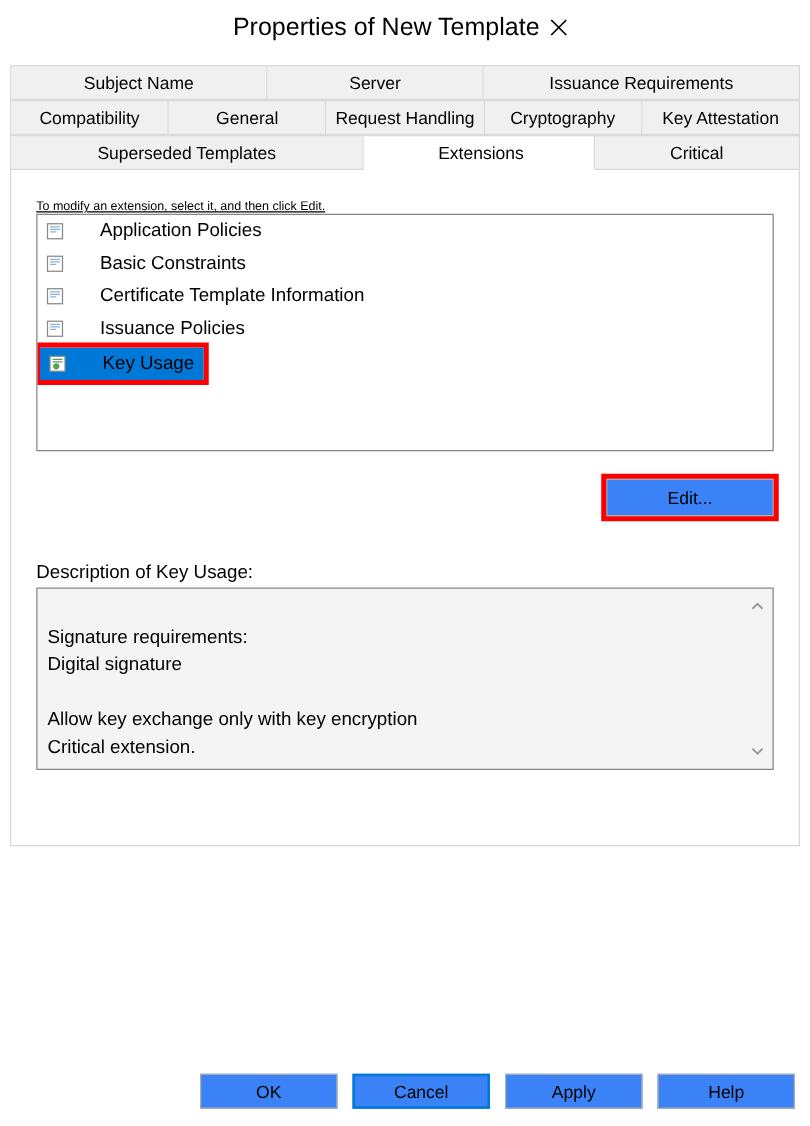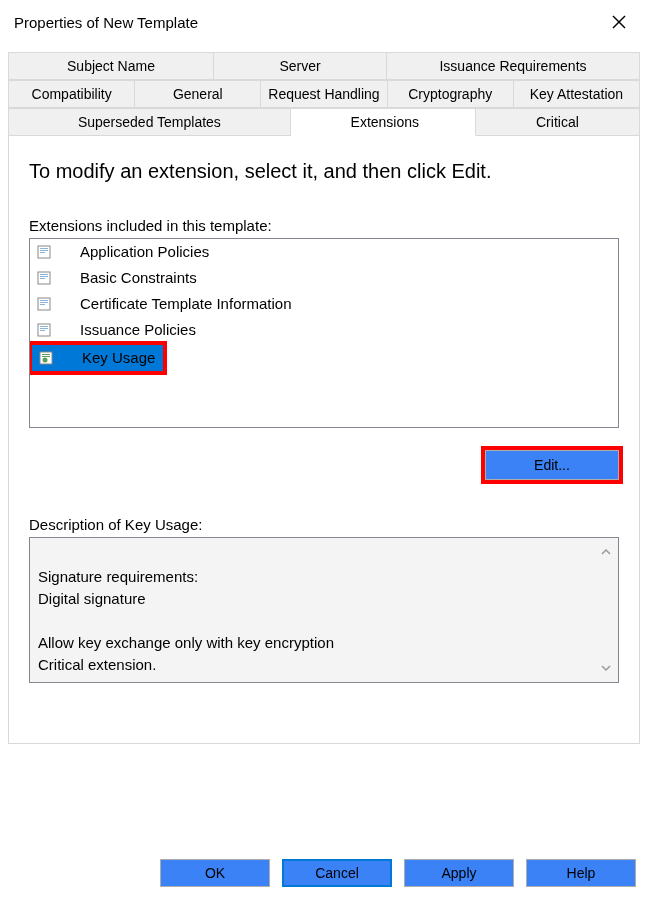--- a/index.html
+++ b/index.html
@@ -17,23 +17,23 @@
     .window {
       width: 648px;
       height: 901px;
       background: #fff;
       position: relative;
     }
     .titlebar {
       height: 44px;
       display: flex;
       align-items: center;
-      justify-content: space-between;
+      justify-content: center;
       padding: 0 14px 0 14px;
-      font-size: 15px;
+      font-size: 20px;
     }
     .close-btn {
       width: 30px;
       height: 30px;
       display: flex;
       align-items: center;
       justify-content: center;
       font-size: 18px;
       cursor: pointer;
     }
@@ -67,22 +67,22 @@
       border-bottom: 1px solid #fff;
       padding-left: 10px;
     }
     .tab-body {
       border: 1px solid #d9d9d9;
       border-top: none;
       padding: 24px 20px 60px 20px;
       background: #fff;
     }
     .instruction {
-      font-size: 20px;
-      margin-bottom: 34px;
+      font-size: 10px;
+      text-decoration: underline;
     }
     .section-label {
       font-size: 15px;
       margin-bottom: 4px;
     }
     .listbox {
       border: 1px solid #828790;
       background: #fff;
       height: 190px;
       overflow-y: auto;
@@ -216,21 +216,20 @@
         <div class="tab" style="flex:1.6">Superseded Templates</div>
         <div class="tab active" style="flex:1">Extensions</div>
         <div class="tab" style="flex:0.9">Critical</div>
       </div>
     </div>
 
     <div class="tab-body">
 
       <div class="instruction">To modify an extension, select it, and then click Edit.</div>
 
-      <div class="section-label">Extensions included in this template:</div>
 
       <div class="listbox">
         <div class="list-item">
           <span class="list-icon">
             <svg viewBox="0 0 16 16">
                 <rect x="1" y="2" width="12" height="12" fill="#fff" stroke="#888"></rect>
                 <rect x="3" y="4" width="8" height="1" fill="#8ab4d8"></rect>
                 <rect x="3" y="6" width="8" height="1" fill="#8ab4d8"></rect>
                 <rect x="3" y="8" width="5" height="1" fill="#8ab4d8"></rect>
               </svg>

